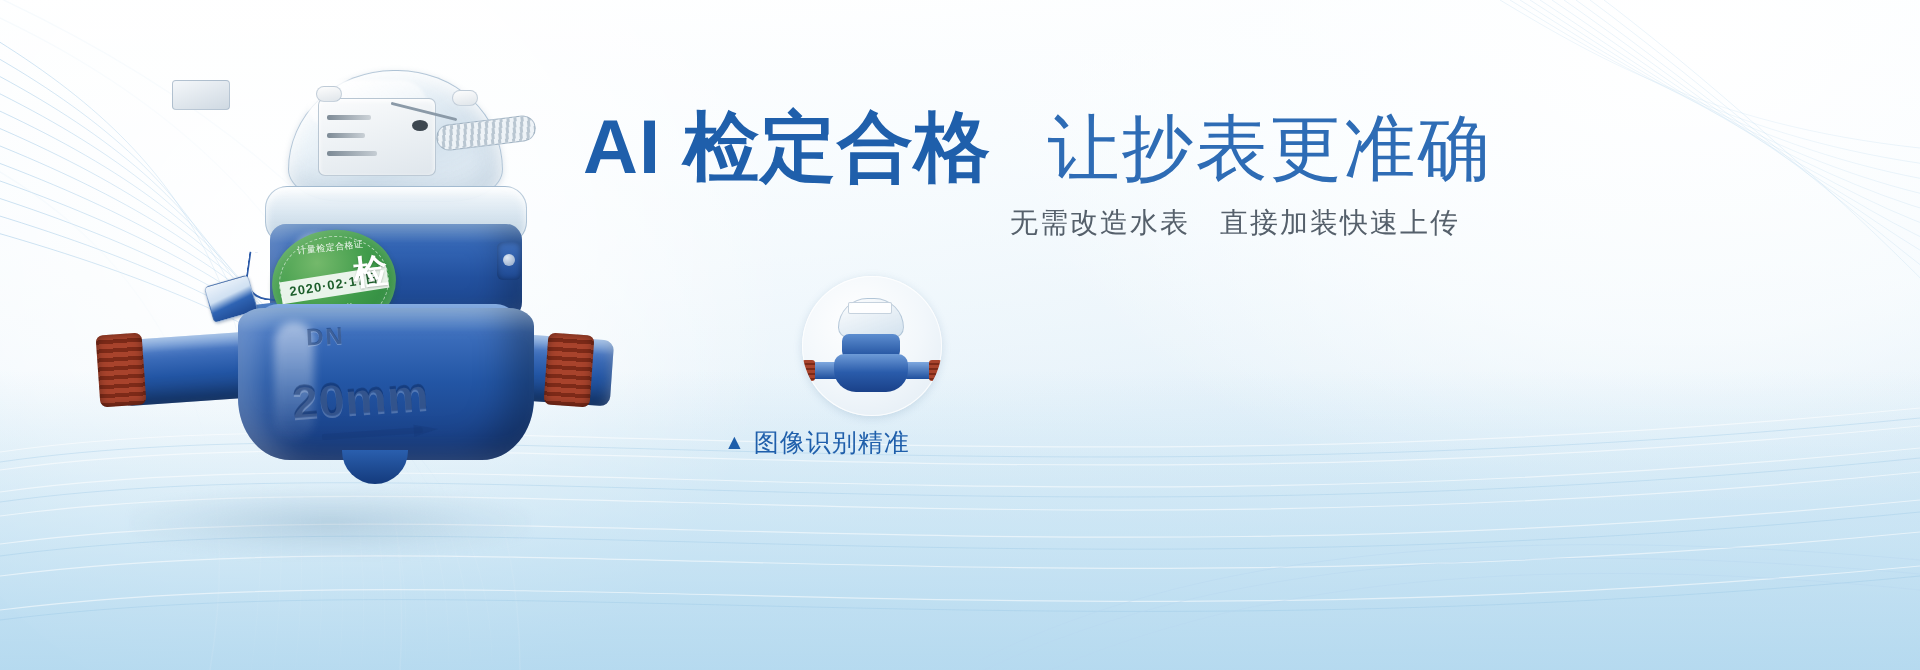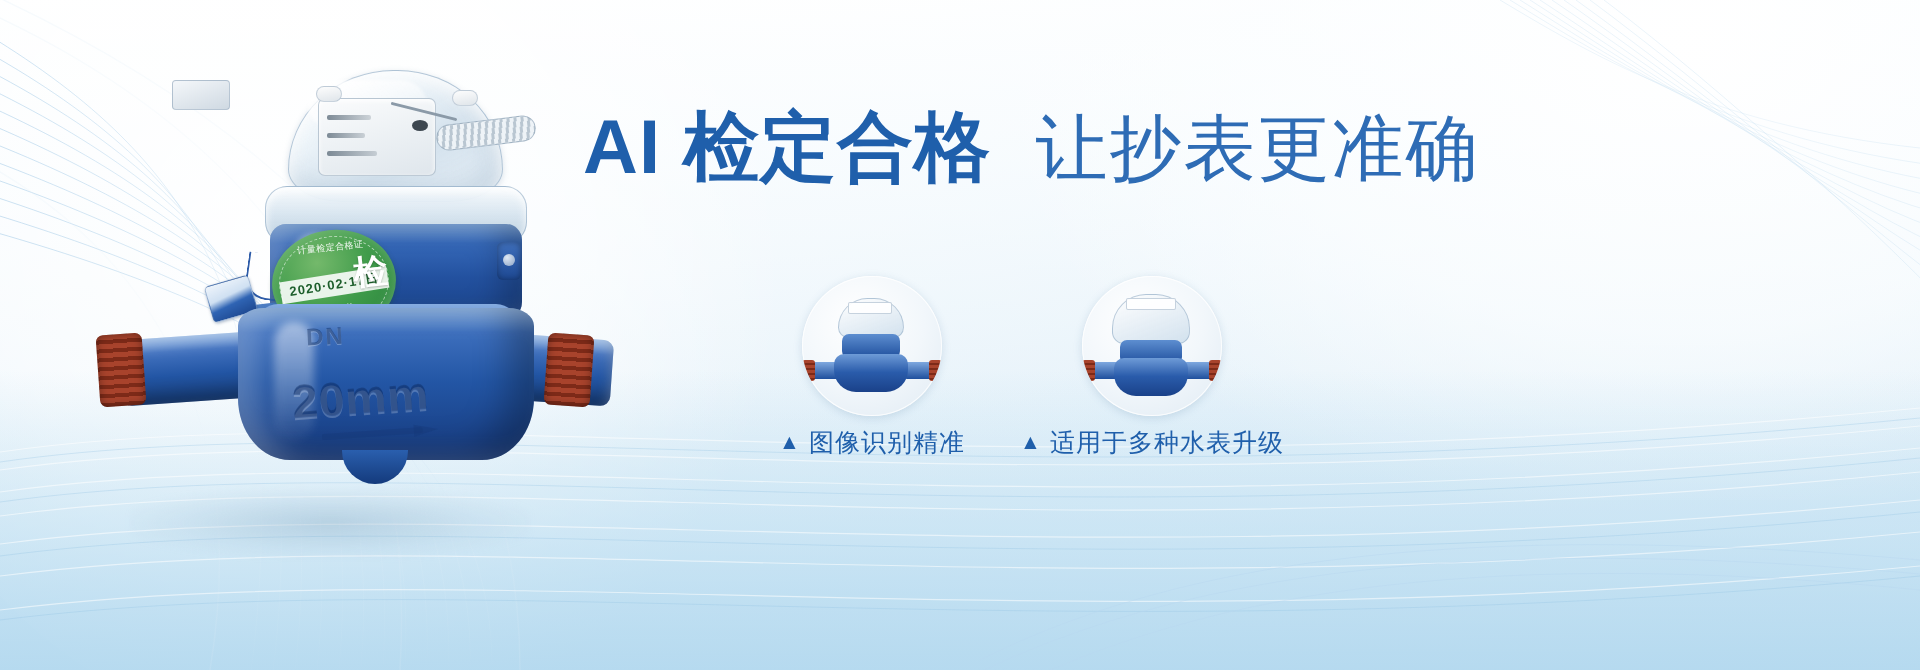--- a/index.html
+++ b/index.html
@@ -254,21 +254,21 @@
   .headline{
     position:absolute; left:583px; top:104px; width:1280px; height:86px;
     white-space:nowrap;
   }
   .h-strong{
     font-size:76px; font-weight:bold; color:#1f5fab; letter-spacing:1px;
     line-height:86px; vertical-align:baseline;
   }
   .h-light{
     font-size:72px; font-weight:normal; color:#2e6cb5; letter-spacing:2px;
-    line-height:86px; margin-left:40px; vertical-align:baseline;
+    line-height:86px; margin-left:52px; vertical-align:baseline;
   }
   .subhead{
     position:absolute; left:1010px; top:204px; width:860px;
     font-size:28px; color:#55606b; letter-spacing:2px; white-space:nowrap;
   }
 
   
   .features{
     position:absolute; left:760px; top:276px; width:1120px; height:200px;
   }
@@ -318,21 +318,21 @@
     border-radius:50%; background:#3f9b4a; opacity:.92;
   }
   .m-label{
     position:absolute; left:46px; top:26px; width:44px; height:12px;
     border-radius:2px; background:rgba(255,255,255,.9);
     border:1px solid rgba(160,180,200,.6);
   }
 
   .feat-caption{
     position:absolute; top:150px; left:-78px; width:296px;
-    text-align:center; white-space:nowrap;
+    white-space:nowrap;
     font-size:25px; color:#1f5fab; letter-spacing:1px;
   }
   .cap-tri{
     display:inline-block; margin-right:8px;
     color:#1f5fab; font-size:21px; vertical-align:2px;
   }
 </style>
 </head>
 <body>
 
@@ -473,50 +473,36 @@
       <path d="M92,1 L116,7 L92,13 Z" fill="rgba(20,56,118,.38)"></path>
     </svg>
     <div class="foot"></div>
   </div>
 
   <div class="headline">
     <span class="h-strong">AI 检定合格</span>
     <span class="h-light">让抄表更准确</span>
   </div>
 
+  <div class="subhead">无需改造水表　直接加装快速上传</div>
 
   <div class="features">
 
     <div class="feat f1">
       <div class="thumb">
         <div class="m-pipe l"></div>
         <div class="m-pipe r"></div>
         <div class="m-thr l"></div>
         <div class="m-thr r"></div>
         <div class="m-dome"></div>
         <div class="m-label"></div>
         <div class="m-collar"></div>
         <div class="m-body"></div>
       </div>
       <div class="feat-caption">
         <span class="cap-tri">▲</span><span>图像识别精准</span>
       </div>
     </div>
 
-    <div class="feat f2">
-      <div class="thumb">
-        <div class="m-pipe l"></div>
-        <div class="m-pipe r"></div>
-        <div class="m-thr l"></div>
-        <div class="m-thr r"></div>
-        <div class="m-dome" style="left:30px; top:18px; width:78px; height:50px;"></div>
-        <div class="m-label" style="left:44px; top:22px; width:50px;"></div>
-        <div class="m-collar" style="left:38px; top:64px; width:62px;"></div>
-        <div class="m-body" style="top:82px;"></div>
-      </div>
-      <div class="feat-caption">
-        <span class="cap-tri">▲</span><span>适用于多种水表升级</span>
-      </div>
-    </div>
 
 
   </div>
 </div>
 
 </body></html>

